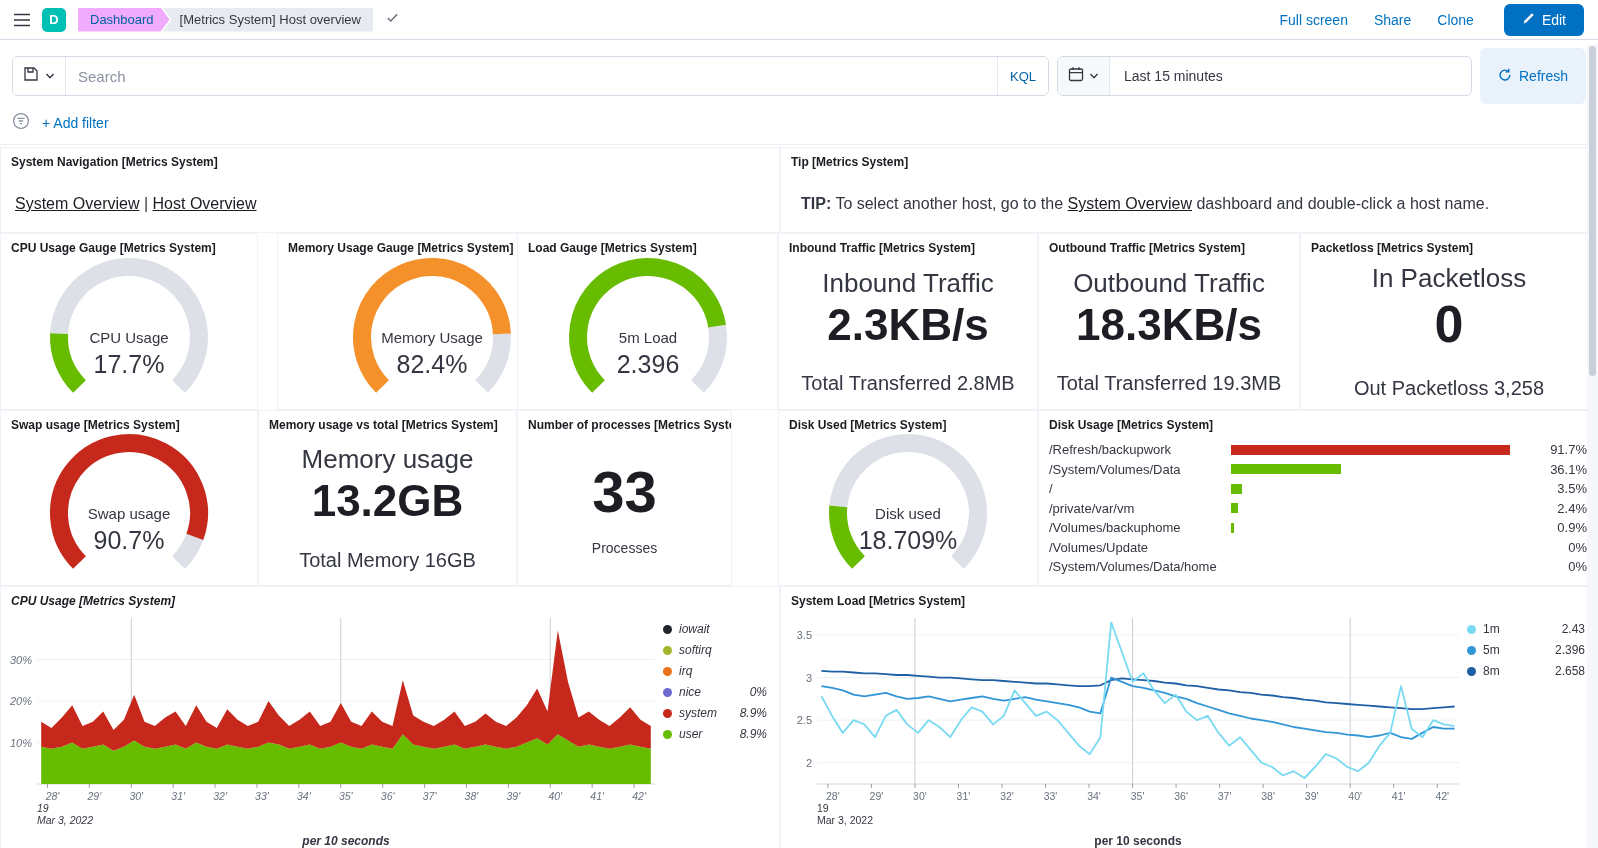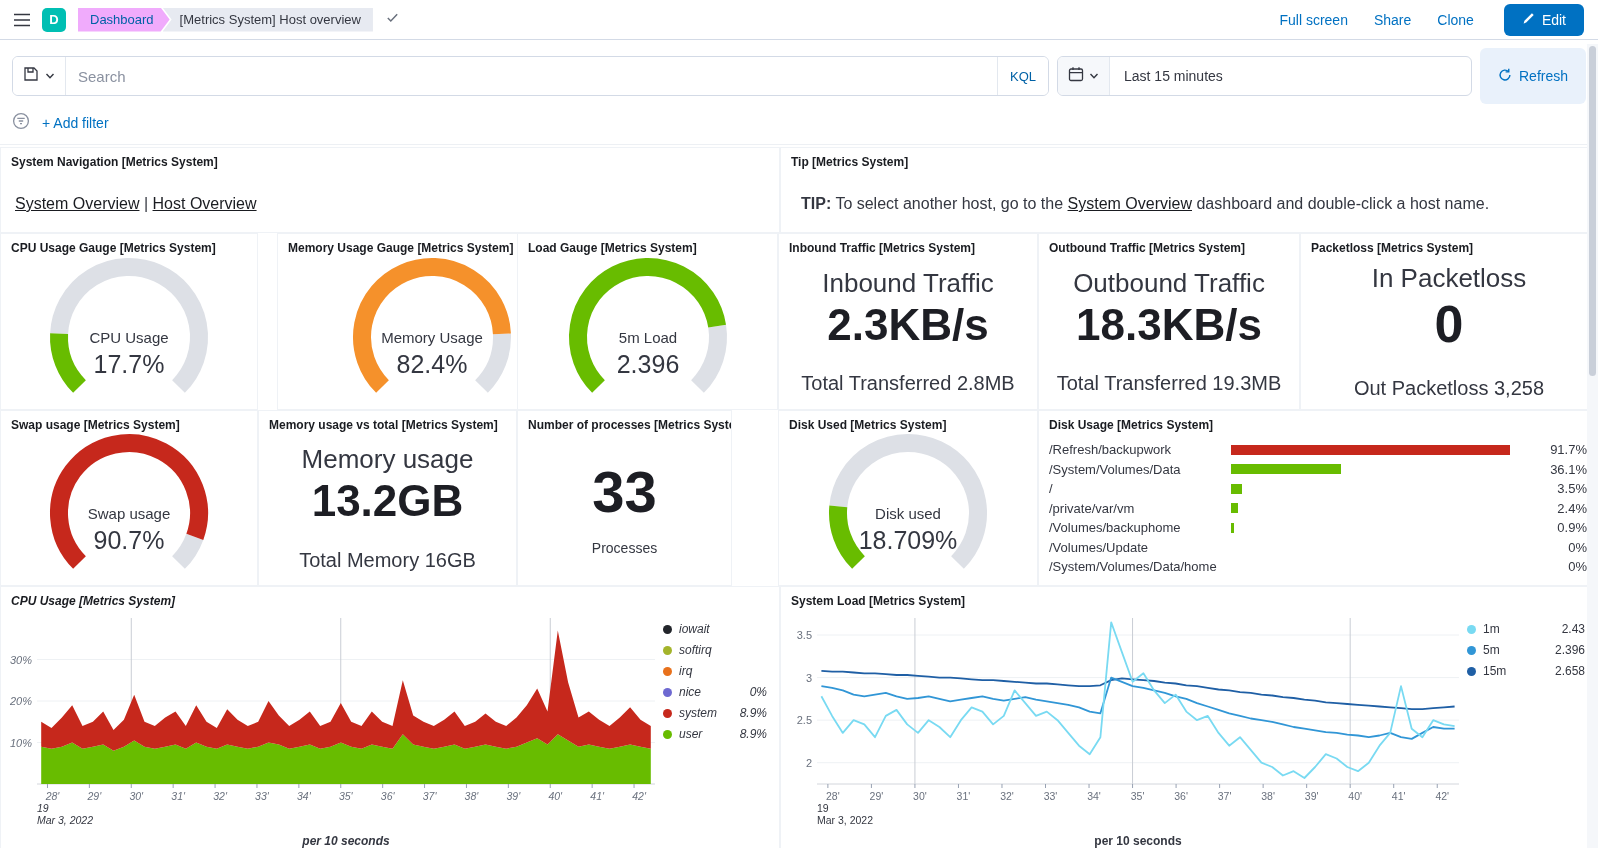--- a/index.html
+++ b/index.html
@@ -492,21 +492,21 @@
             <span class="lbl">1m</span>
             <span class="val">2.43</span>
           </div>
           <div class="legend-row">
             <span class="dot" style="background:#3196D6"></span>
             <span class="lbl">5m</span>
             <span class="val">2.396</span>
           </div>
           <div class="legend-row">
             <span class="dot" style="background:#1F5FA5"></span>
-            <span class="lbl">15m</span>
+            <span class="lbl">8m</span>
             <span class="val">2.658</span>
           </div>
         </div>
     </div>
   </div>
 
 </div>
 
 <div class="scrollbar-track">
   <div class="scrollbar-thumb"></div>

